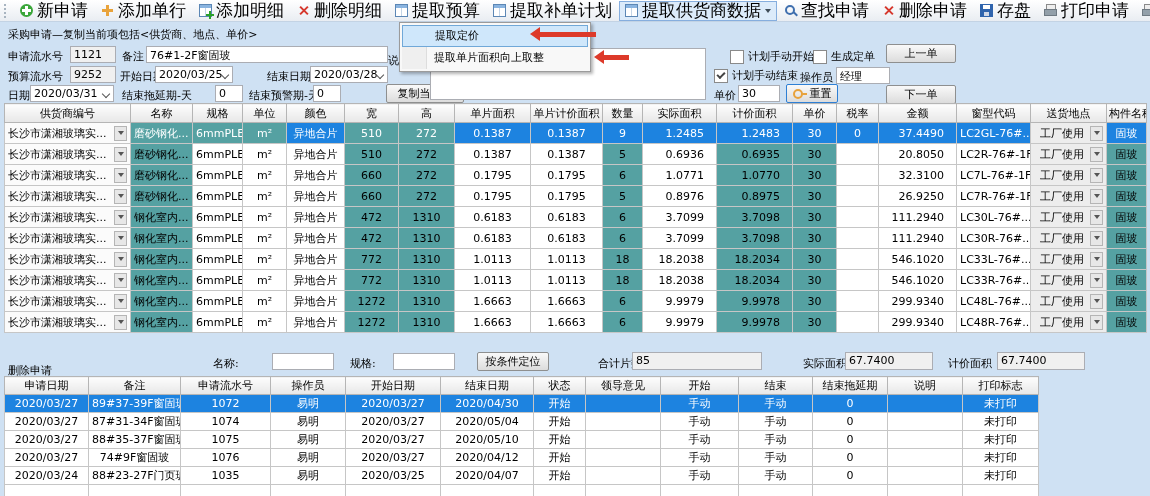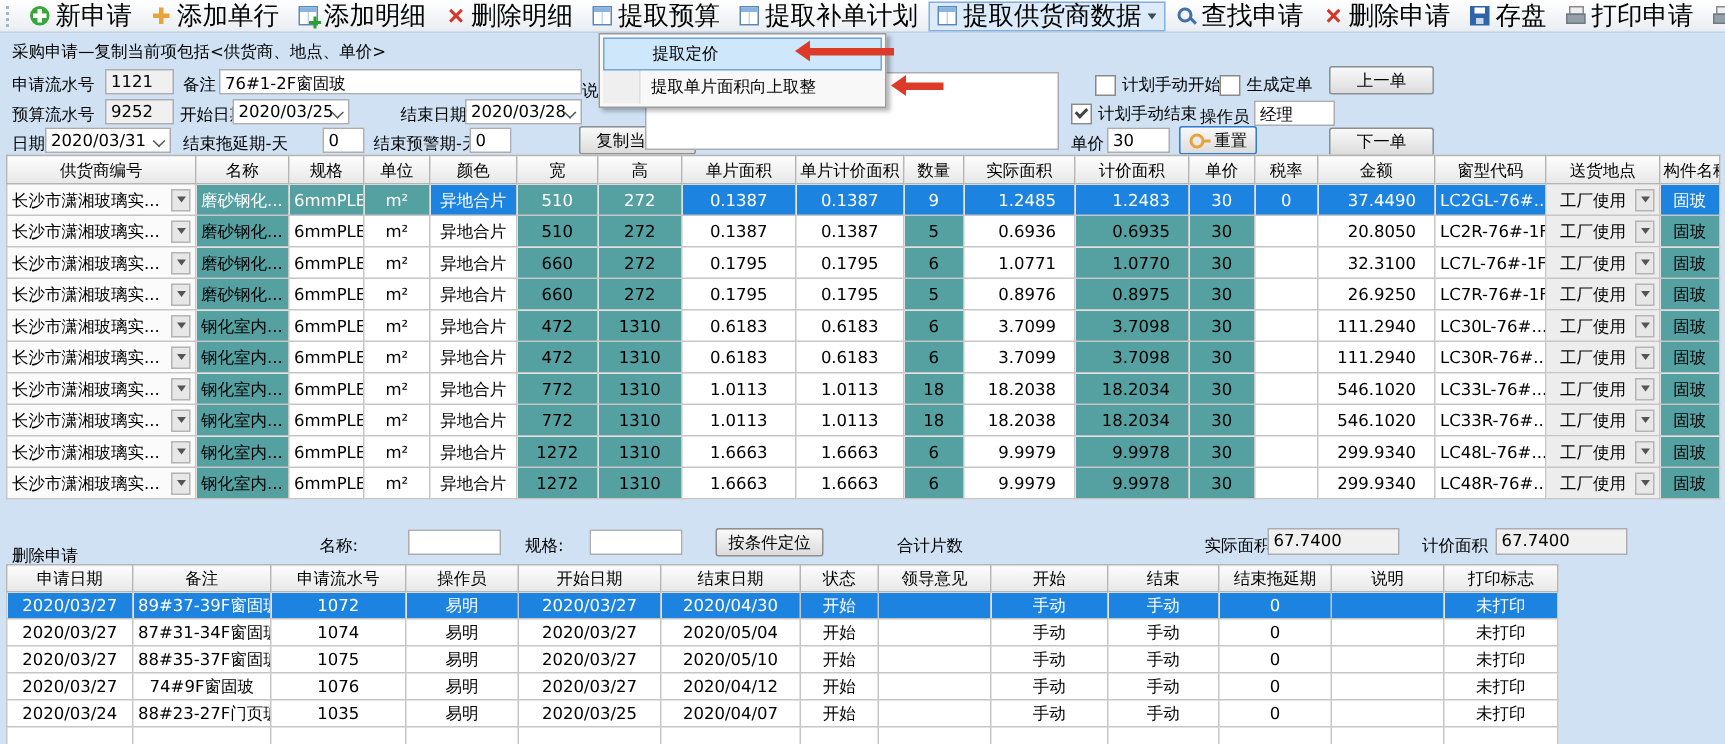--- a/index.html
+++ b/index.html
@@ -577,20 +577,21 @@
       </tbody>
     </table>
 
   <div class="panel" style="left:0;top:348px;width:1150px;height:28px;">
     <div class="lbl" style="left:213px;top:8px;">名称:</div>
     <div class="inp" style="left:272px;top:5px;width:62px;height:17px;"></div>
     <div class="lbl" style="left:350px;top:8px;">规格:</div>
     <div class="inp" style="left:393px;top:5px;width:62px;height:17px;"></div>
     <button class="btn" style="left:477px;top:4px;width:72px;height:19px;">按条件定位</button>
     <div class="lbl" style="left:598px;top:8px;">合计片数</div>
+    <div class="inp ro" style="left:632px;top:4px;width:130px;height:18px;">85</div>
     <div class="lbl" style="left:803px;top:8px;">实际面积</div>
     <div class="inp ro" style="left:845px;top:4px;width:88px;height:18px;">67.7400</div>
     <div class="lbl" style="left:948px;top:8px;">计价面积</div>
     <div class="inp ro" style="left:997px;top:4px;width:88px;height:18px;">67.7400</div>
   </div>
 
   <div class="lbl" style="left:8px;top:363px;">删除申请</div>
   <table class="grid orders" style="left:4px;top:376px;width:1034px;">
       <colgroup>
         <col style="width:84px">

